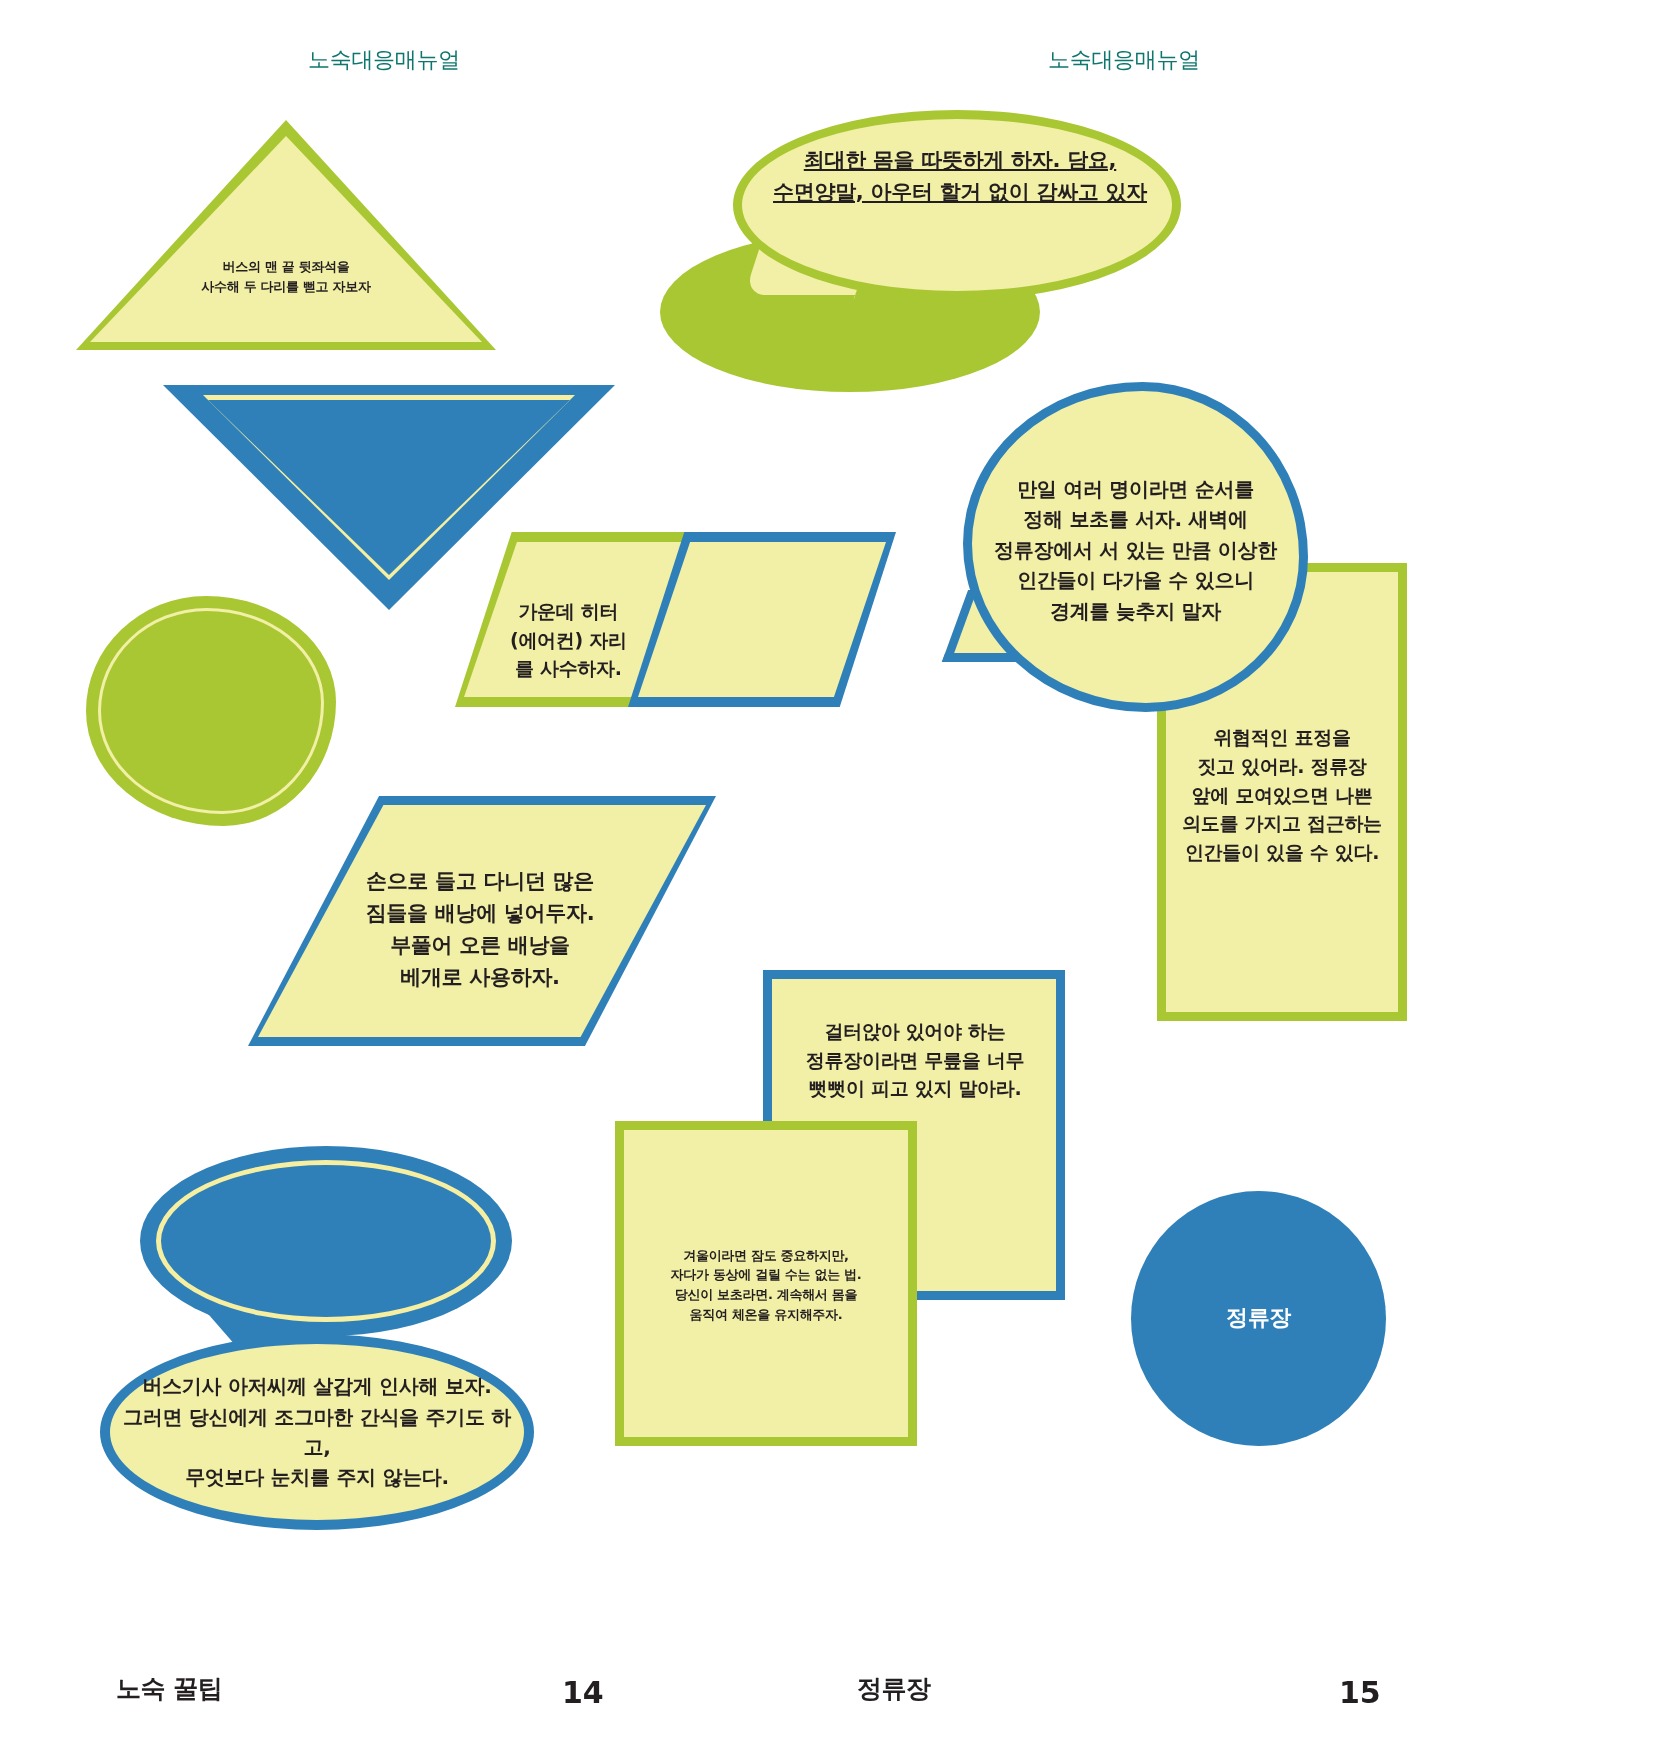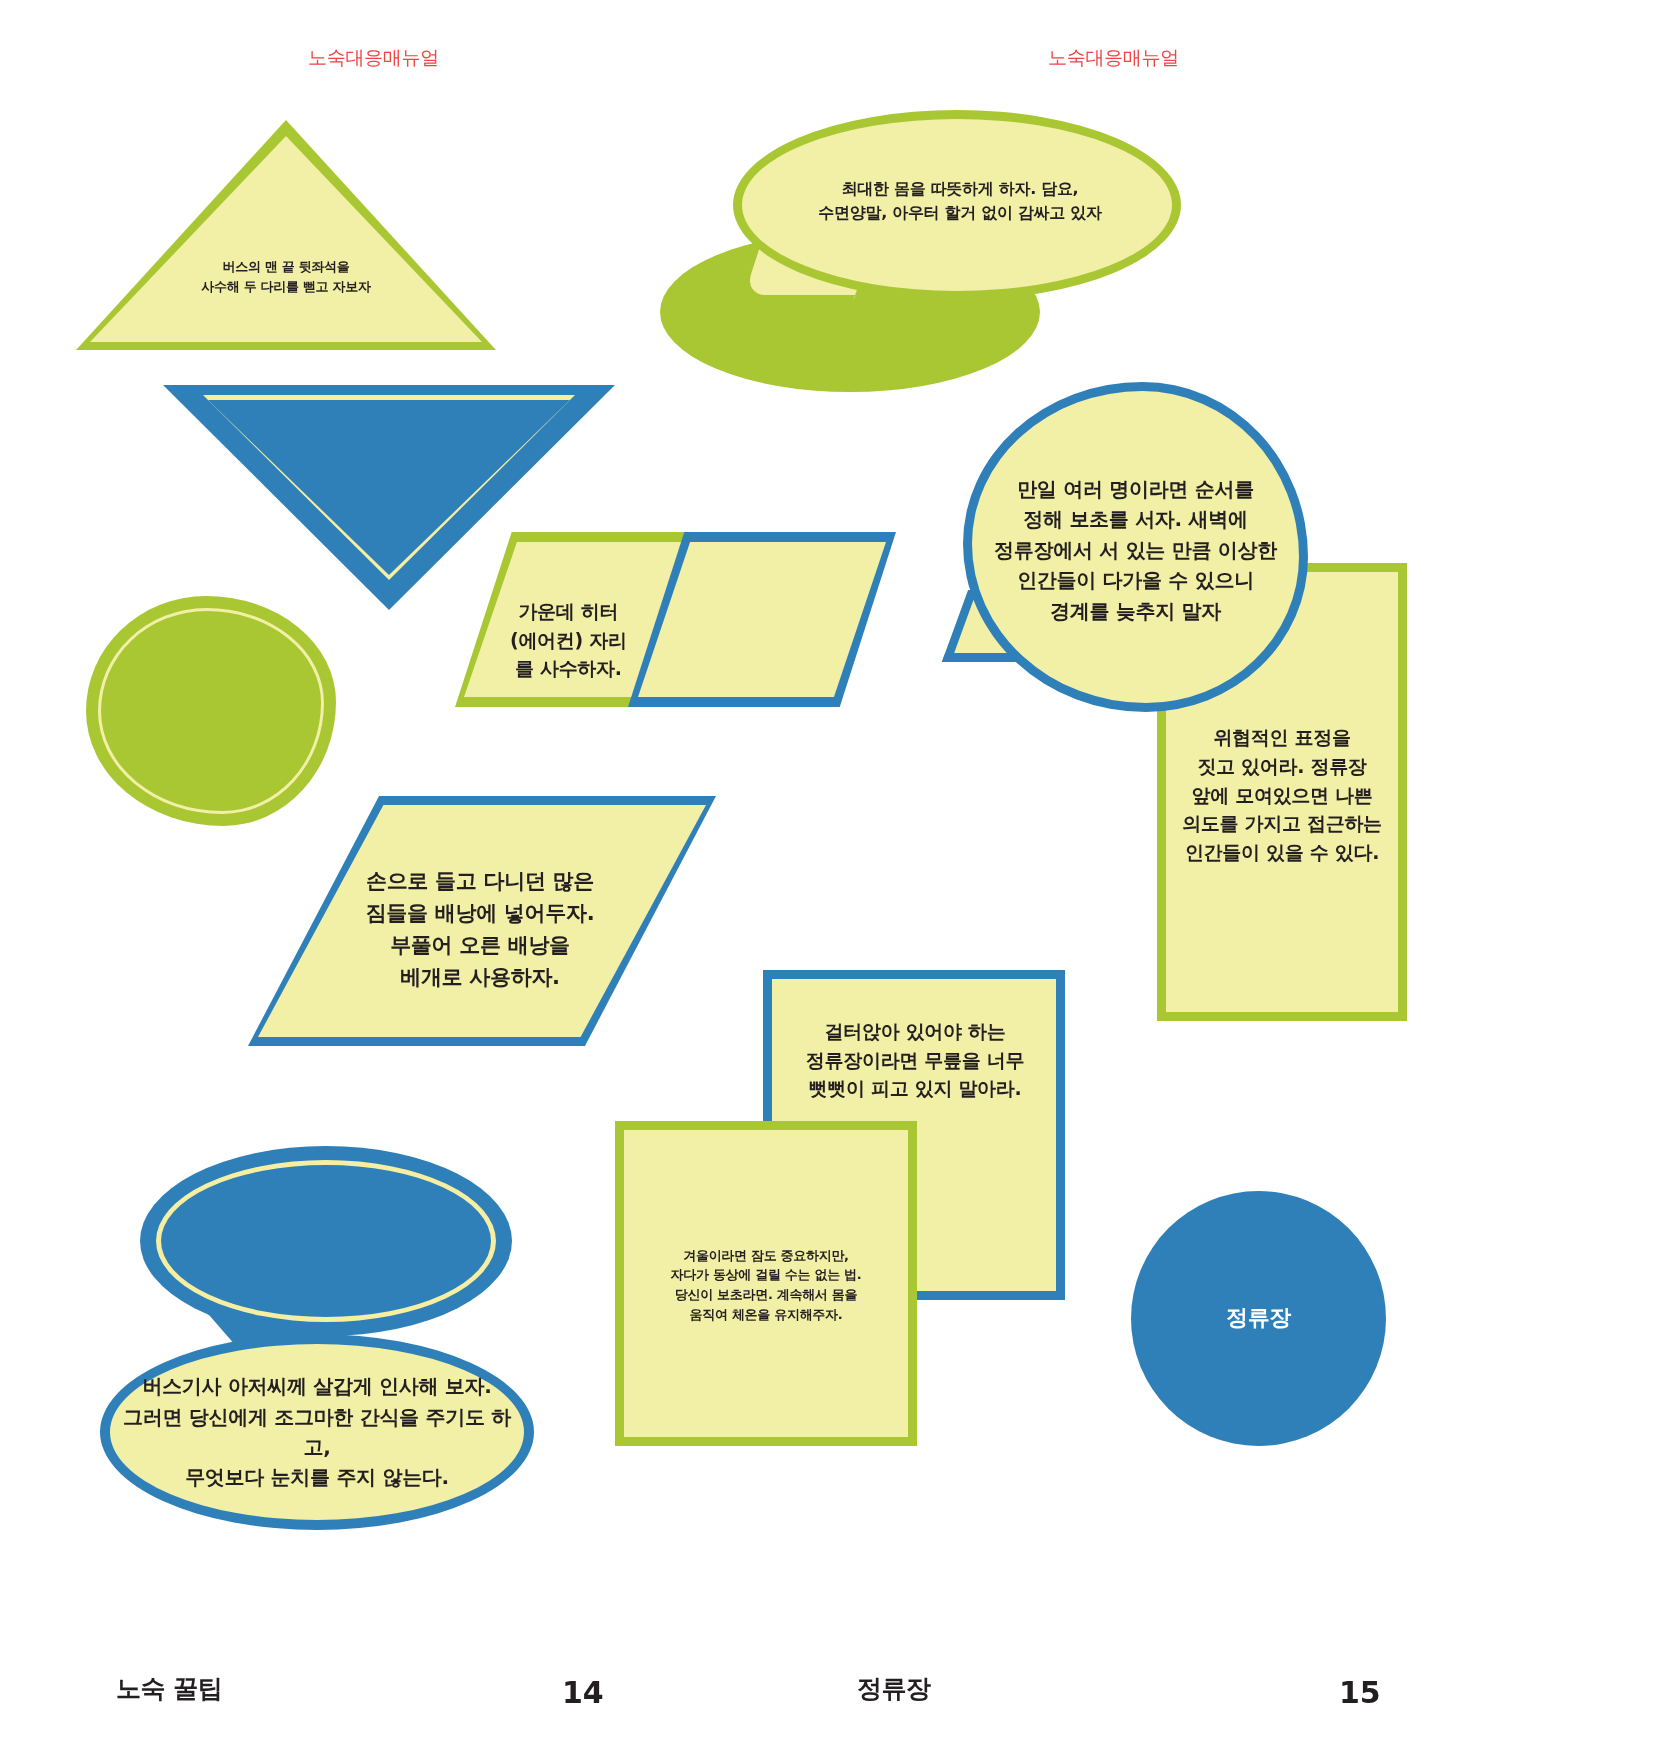--- a/index.html
+++ b/index.html
@@ -14,22 +14,22 @@
     position: relative;
     width: 1654px;
     height: 1754px;
     background: #ffffff;
     overflow: hidden;
   }
 
   
   .runhead {
     position: absolute;
-    font-size: 19px;
-    color: #ef4444;
+    font-size: 22px;
+    color: #0f766e;
     letter-spacing: -0.3px;
     white-space: nowrap;
     font-weight: 400;
   }
   .runhead.left  { left: 308px; top: 45px; }
   .runhead.right { left: 1048px; top: 45px; }
 
   .footer-title {
     position: absolute;
     font-size: 25px;
@@ -155,22 +155,22 @@
     left: 745px; top: 226px;
     width: 120px; height: 78px;
     background: #f2efa6;
     border-left: 9px solid #a9c732;
     border-bottom: 9px solid #a9c732;
     box-sizing: border-box;
     transform: skewX(-18deg);
     border-radius: 0 0 0 30px;
   }
   .ell-speech-text {
-    left: 745px; top: 156px; width: 430px; height: 90px;
-    font-size: 16px; flex-direction: column;
+    left: 745px; top: 132px; width: 430px; height: 90px;
+    font-size: 21px; flex-direction: column; text-decoration: underline;
   }
 
   
   .par-green {
     left: 455px; top: 532px;
     width: 270px; height: 175px;
     background: #a9c732;
     clip-path: polygon(21% 0%, 100% 0%, 79% 100%, 0% 100%);
   }
   .par-green-inner {

